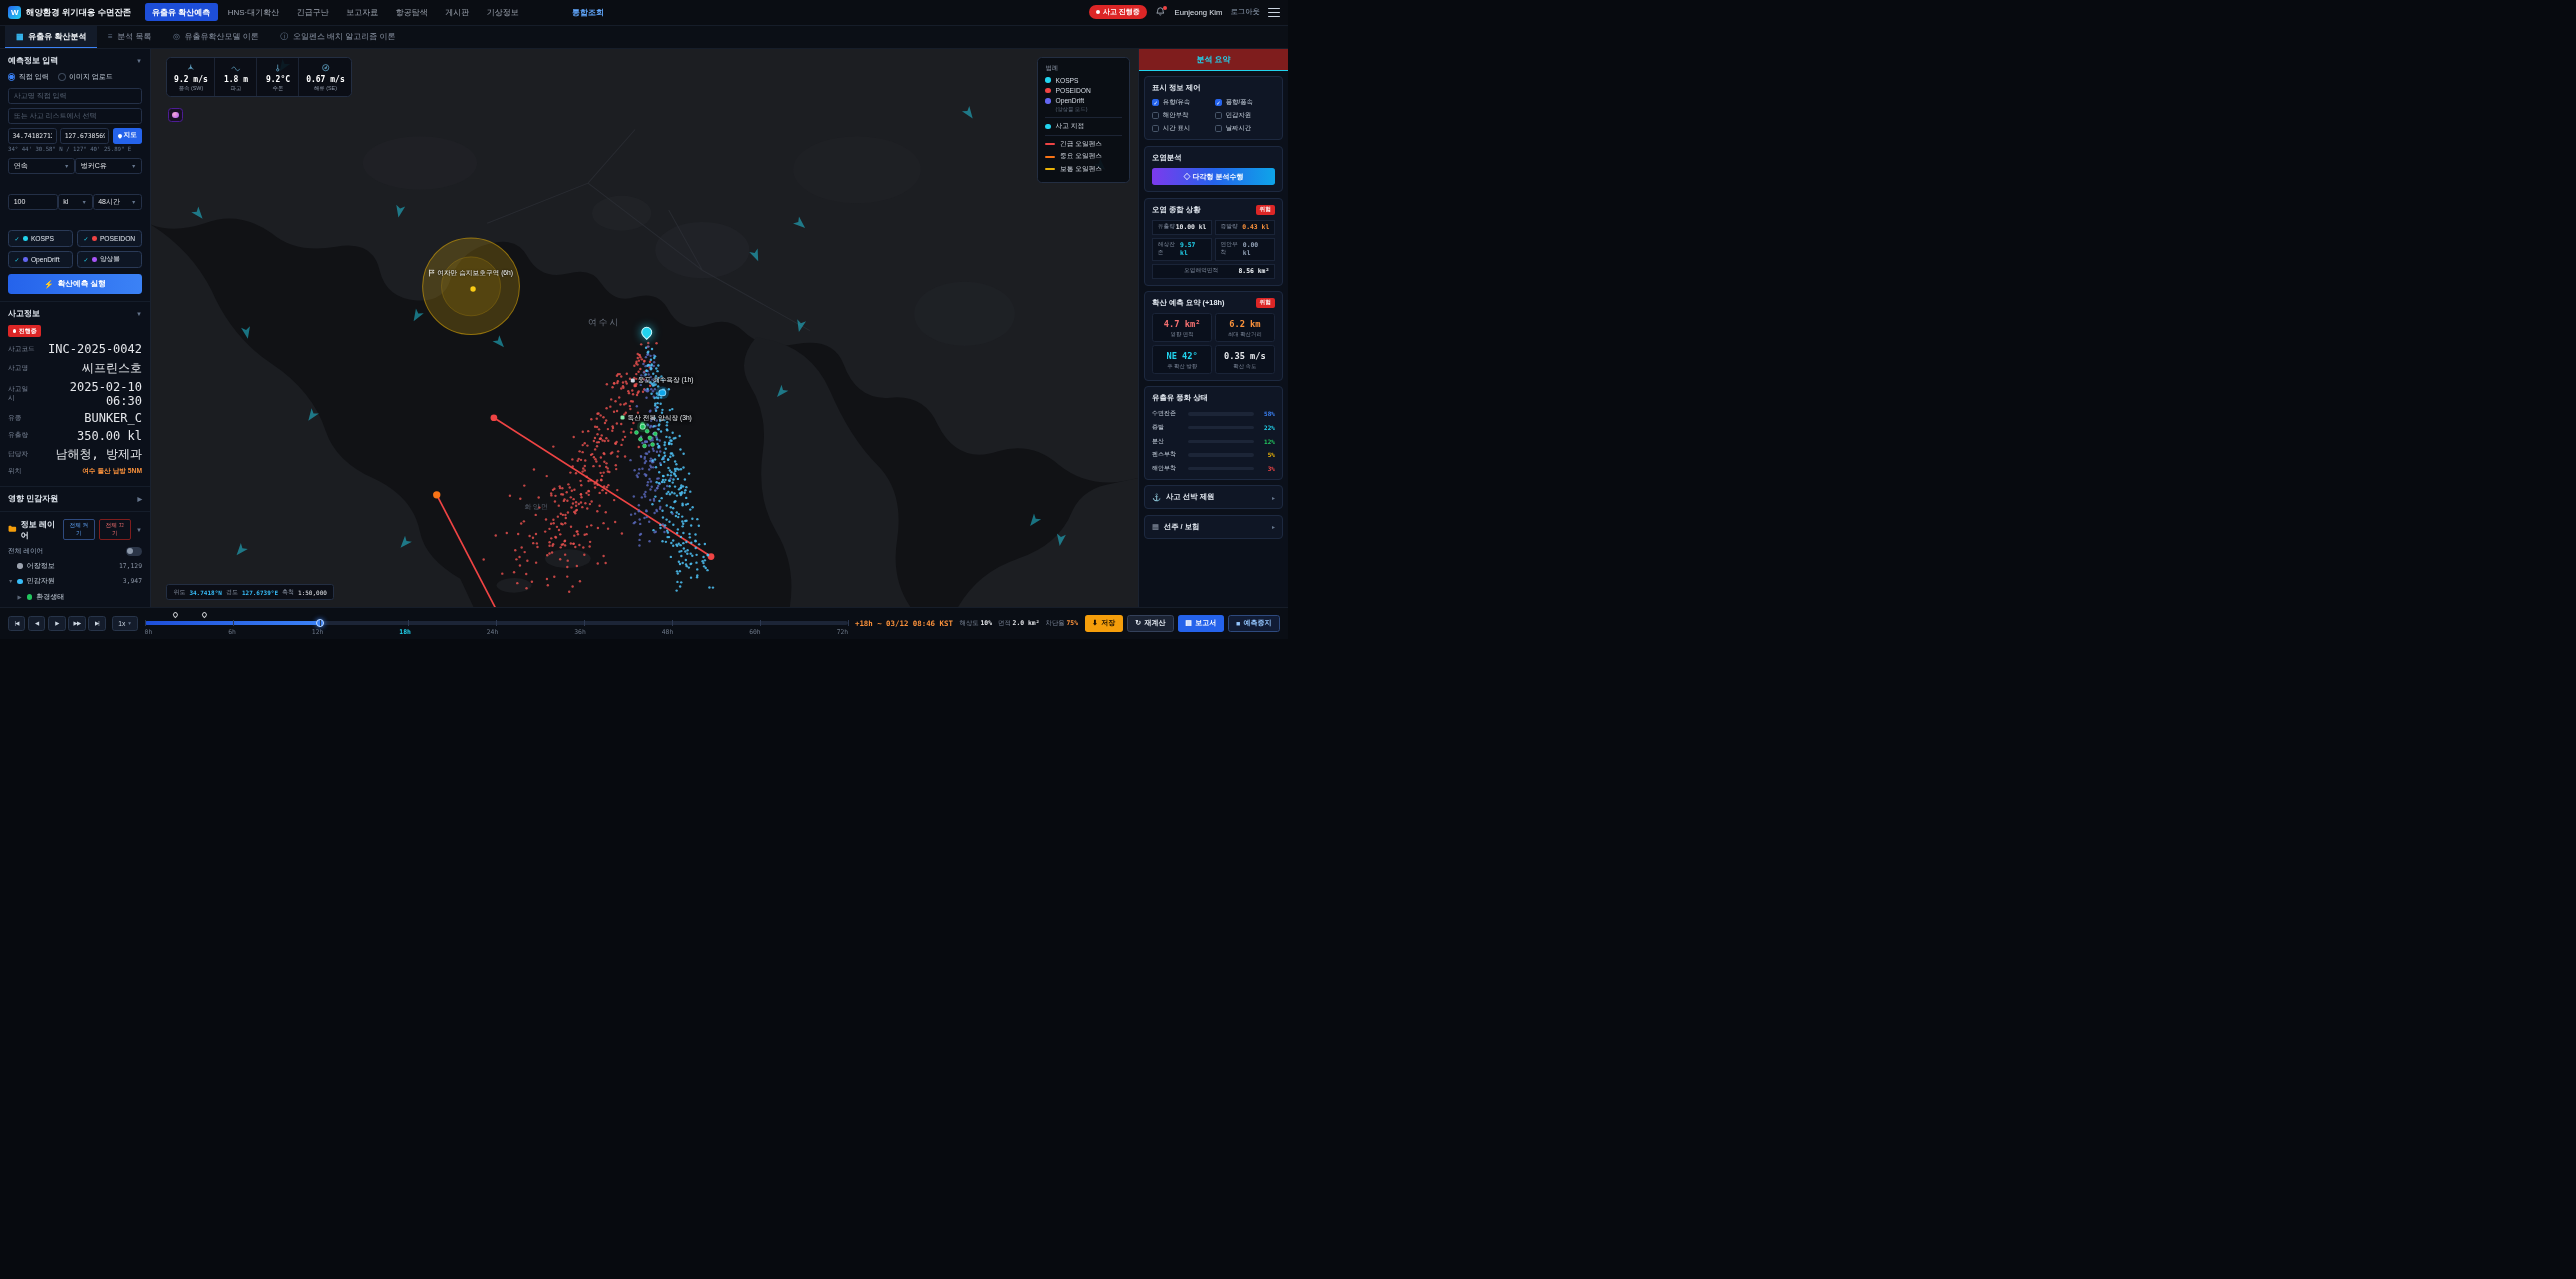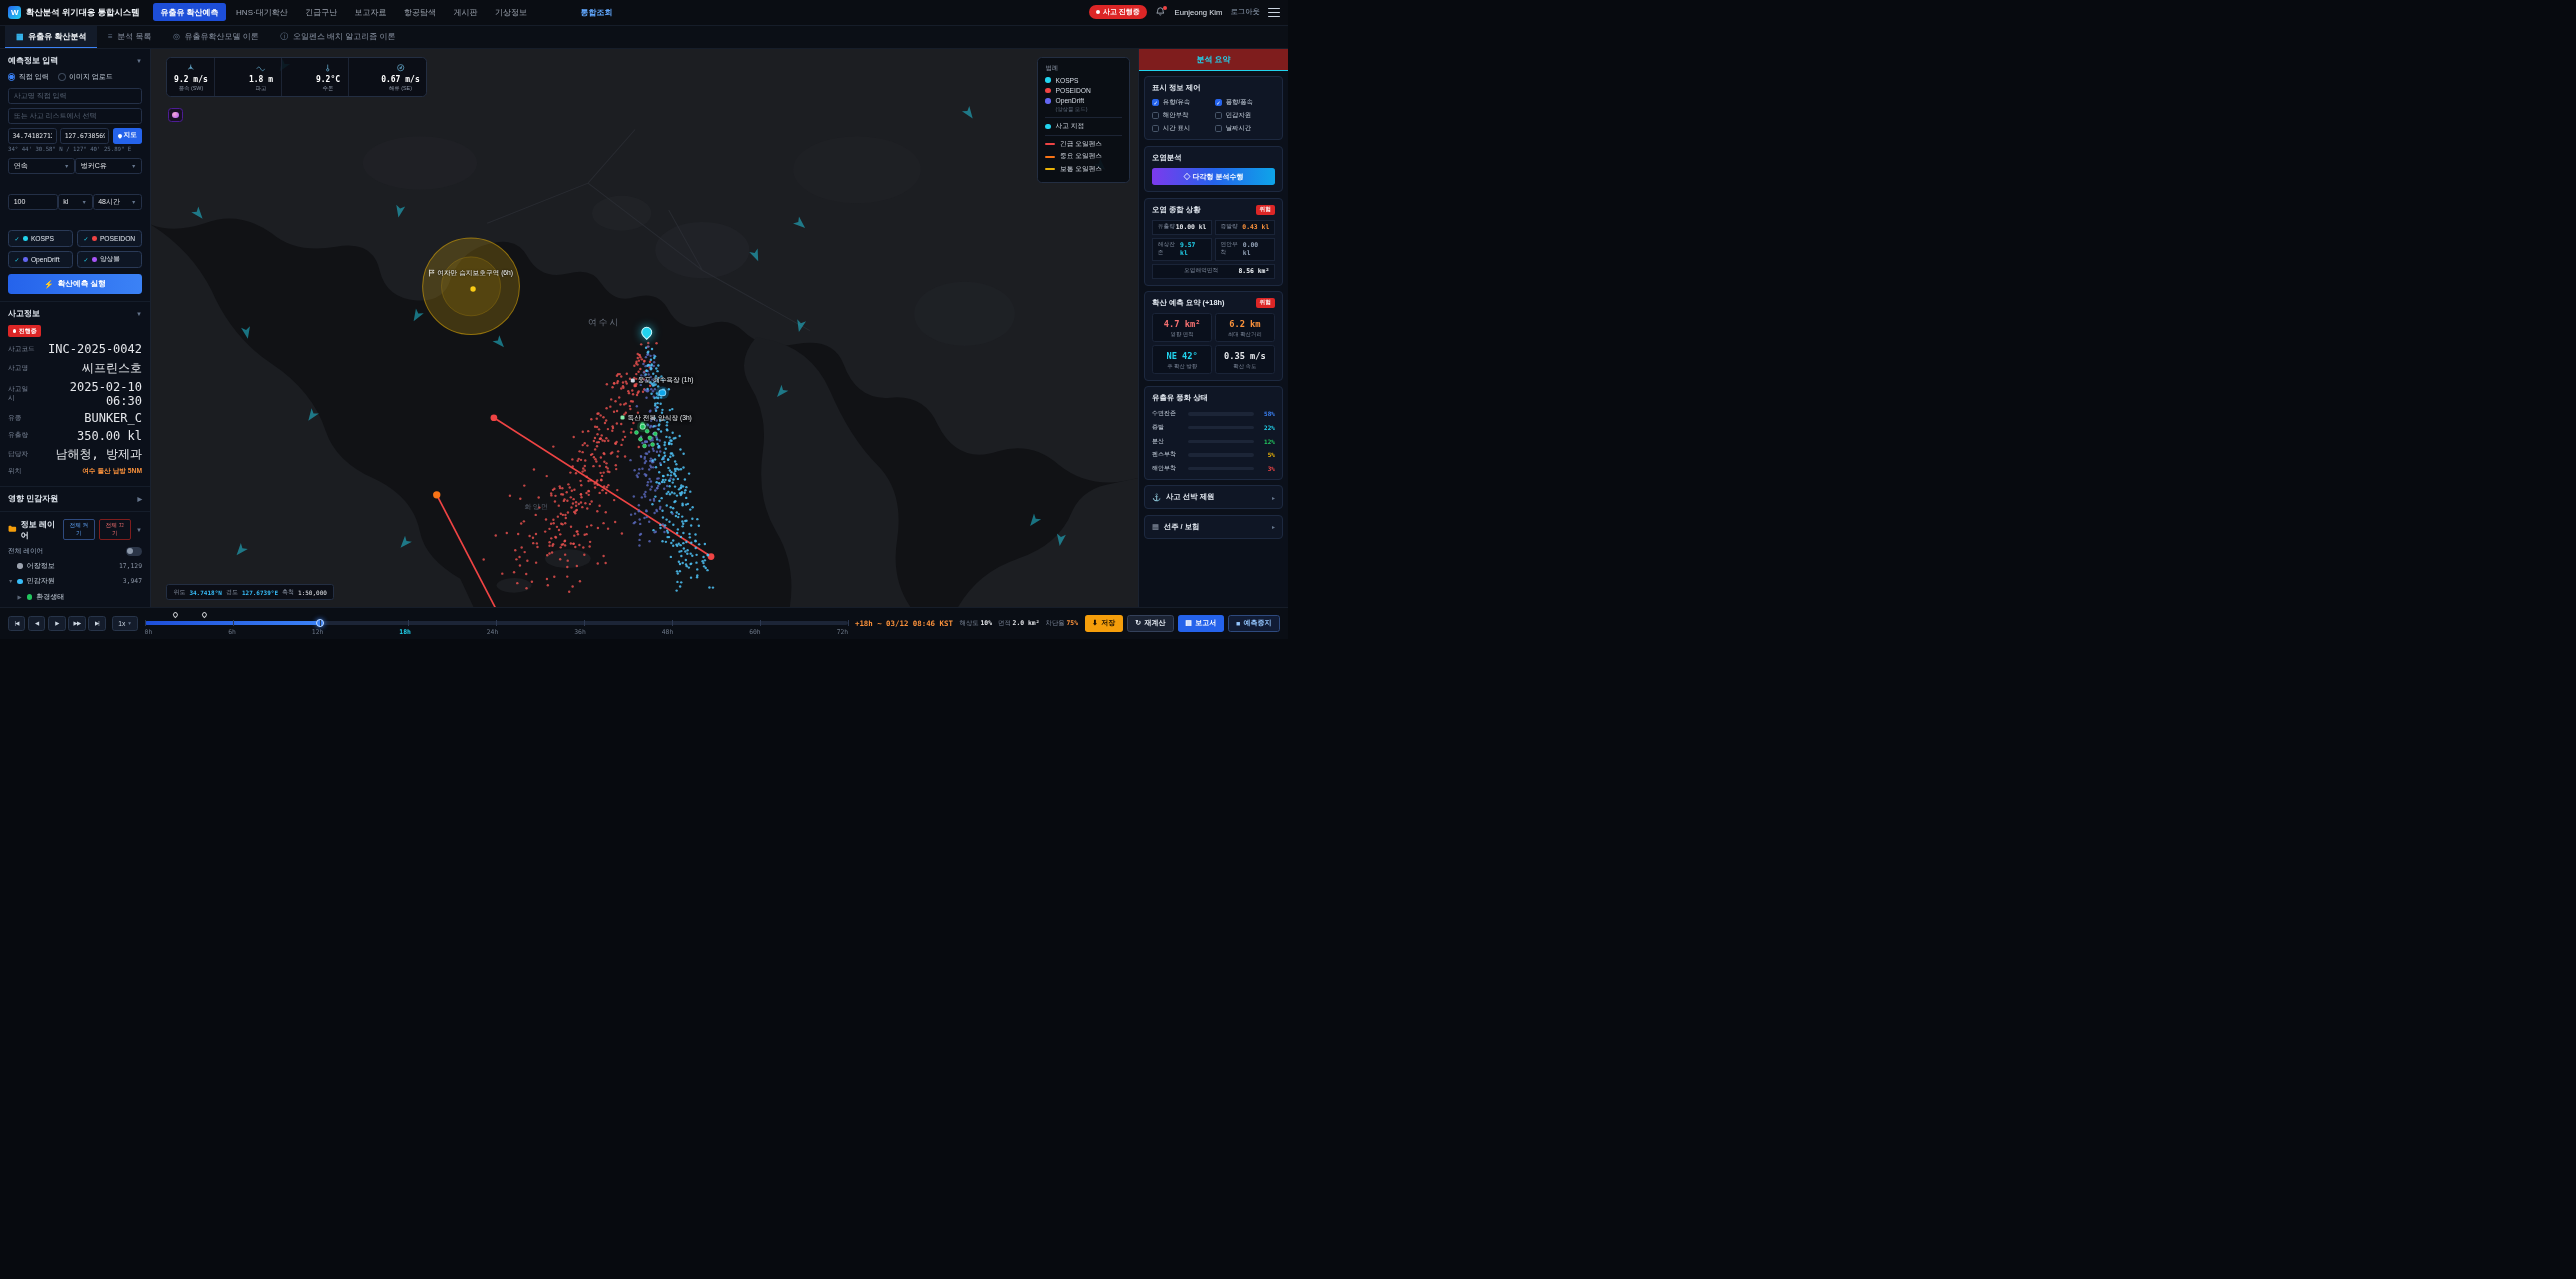--- a/index.html
+++ b/index.html
@@ -77,21 +77,21 @@
   .toggle .knob { position:absolute; top:1.3px; left:1.3px; width:6px; height:6px; border-radius:50%; background:#8d99ab; }
   .tree-row { display:flex; align-items:center; gap:4px; height:15.4px; font-size:7px; color:#cbd5e1; cursor:pointer; }
   .tree-row .caret { width:5.4px; color:#5b6778; font-size:5.4px; flex-shrink:0; }
   .tree-row .dot { width:5.4px; height:5.4px; border-radius:50%; flex-shrink:0; }
   .tree-row .cnt { margin-left:auto; color:#8b95a5; font-size:6.4px; font-family:"DejaVu Sans Mono",monospace; }
   .lvl1 { padding-left:9.4px; }
 
   
   .map { flex:1; position:relative; background:#101113; overflow:hidden; }
   .map svg.base { position:absolute; inset:0; width:100%; height:100%; }
-  .weather { position:absolute; top:8.7px; left:15.4px; display:flex; background:rgba(9,13,20,0.88); border:0.7px solid #232e42; border-radius:4.7px; overflow:hidden;gap:25px; }
+  .weather { position:absolute; top:8.7px; left:15.4px; display:flex; background:rgba(9,13,20,0.88); border:0.7px solid #232e42; border-radius:4.7px; overflow:hidden; }
   .wcell { padding:4.7px 6.7px 4px; text-align:center; border-right:0.7px solid #1c2434; min-width:42px; }
   .wcell:last-child { border-right:none; }
   .wcell .wic { height:10px; display:flex; justify-content:center; margin-bottom:2px; }
   .wcell .wic svg { width:9.4px; height:9.4px; stroke:#7dd3fc; fill:none; stroke-width:1.5; }
   .wcell .wv { font-size:8px; font-weight:bold; color:#fff; font-family:"DejaVu Sans Mono",monospace; }
   .wcell .wl { font-size:5.4px; color:#8b95a5; margin-top:1.3px; }
   .tool-btn { position:absolute; top:59px; left:17px; width:14.8px; height:14.8px; border-radius:3.4px; background:#181022; border:0.7px solid #4c1d95; display:flex; align-items:center; justify-content:center; cursor:pointer; }
   .tool-btn .tb { width:6.7px; height:6.7px; border-radius:50%; background:radial-gradient(circle at 35% 35%, #f9a8d4, #a855f7); }
   .maplegend { position:absolute; top:8.7px; right:8px; width:93px; background:rgba(9,13,20,0.92); border:0.7px solid #232e42; border-radius:4.7px; padding:5.4px 7.4px; }
   .maplegend .lt { font-size:6.4px; color:#8b95a5; margin-bottom:4px; }
@@ -167,21 +167,21 @@
   .abtn.stop { background:#111c35; border:0.7px solid #2e4a7e; color:#93c5fd; }
 </style>
 </head>
 <body>
 
 <div class="app">
 
   <div class="topbar">
     <div class="logo-wrap">
       <div class="logo-ic">W</div>
-      <div class="app-title">확산분석 위기대응 통합시스템</div>
+      <div class="app-title">해양환경 위기대응 수면잔존</div>
     </div>
     <div class="nav">
       <a class="active">유출유 확산예측</a>
       <a>HNS·대기확산</a>
       <a>긴급구난</a>
       <a>보고자료</a>
       <a>항공탐색</a>
       <a>게시판</a>
       <a>기상정보</a>
       <a class="hl">통합조회</a>

